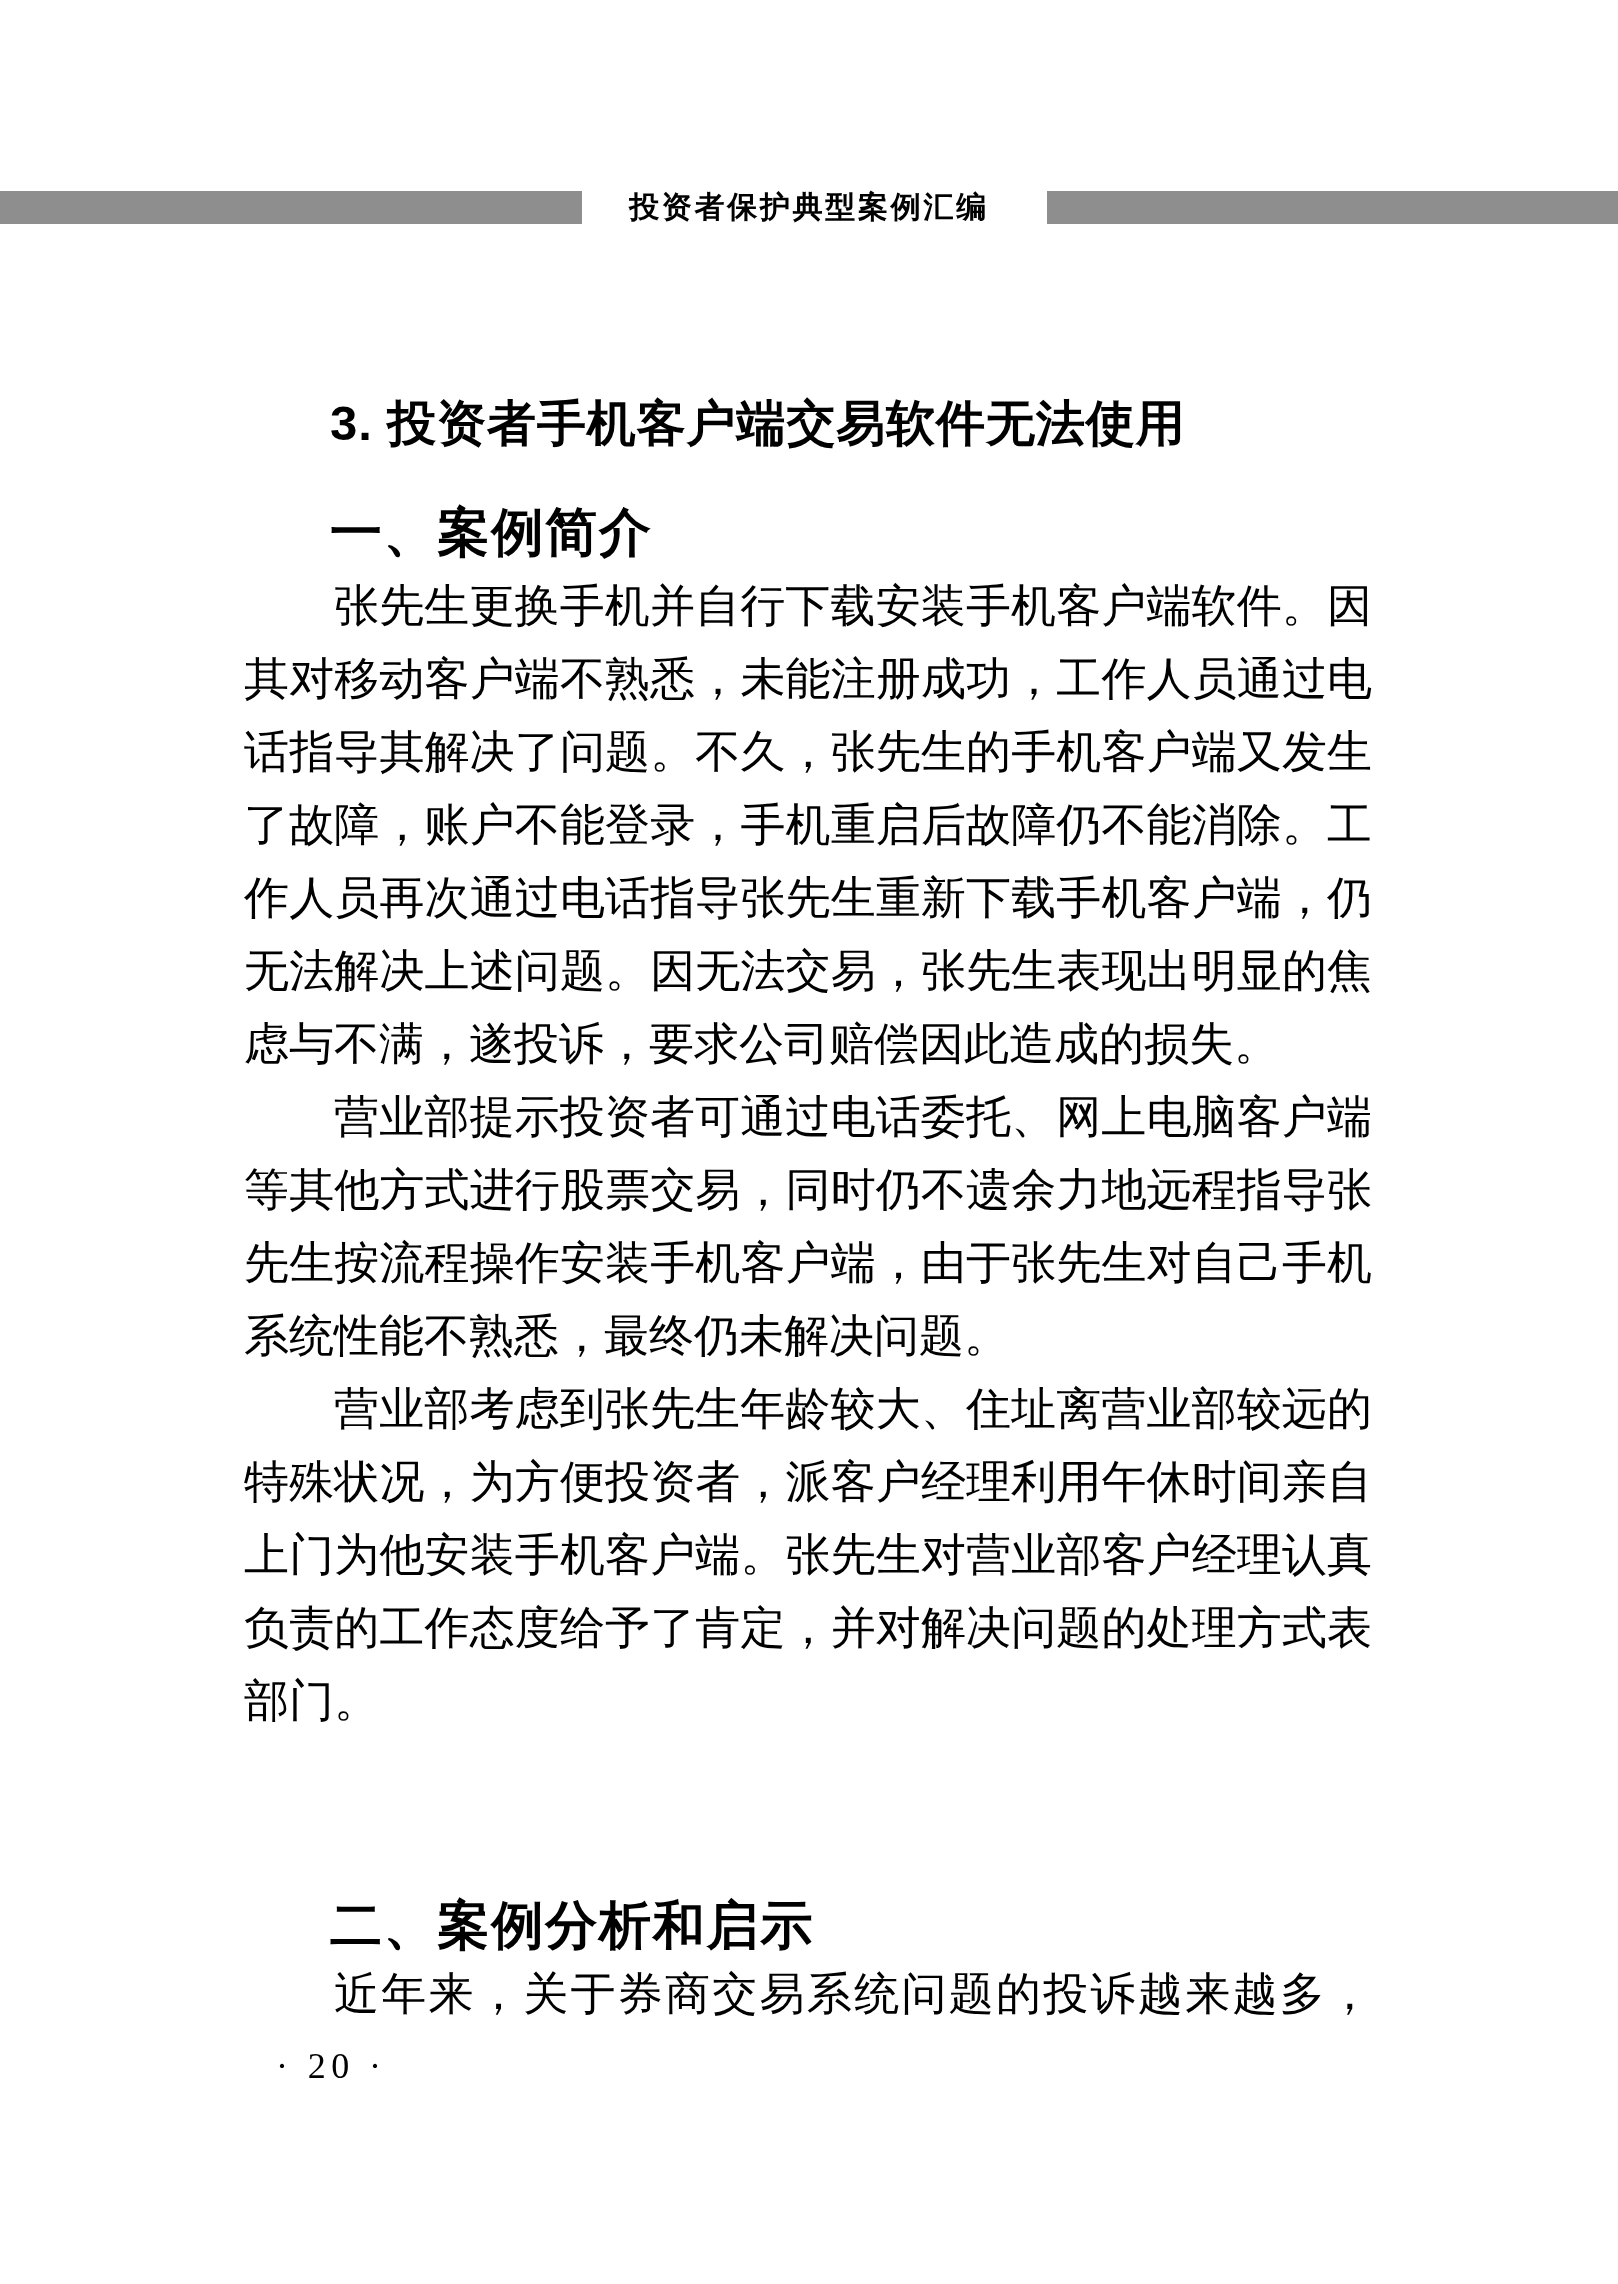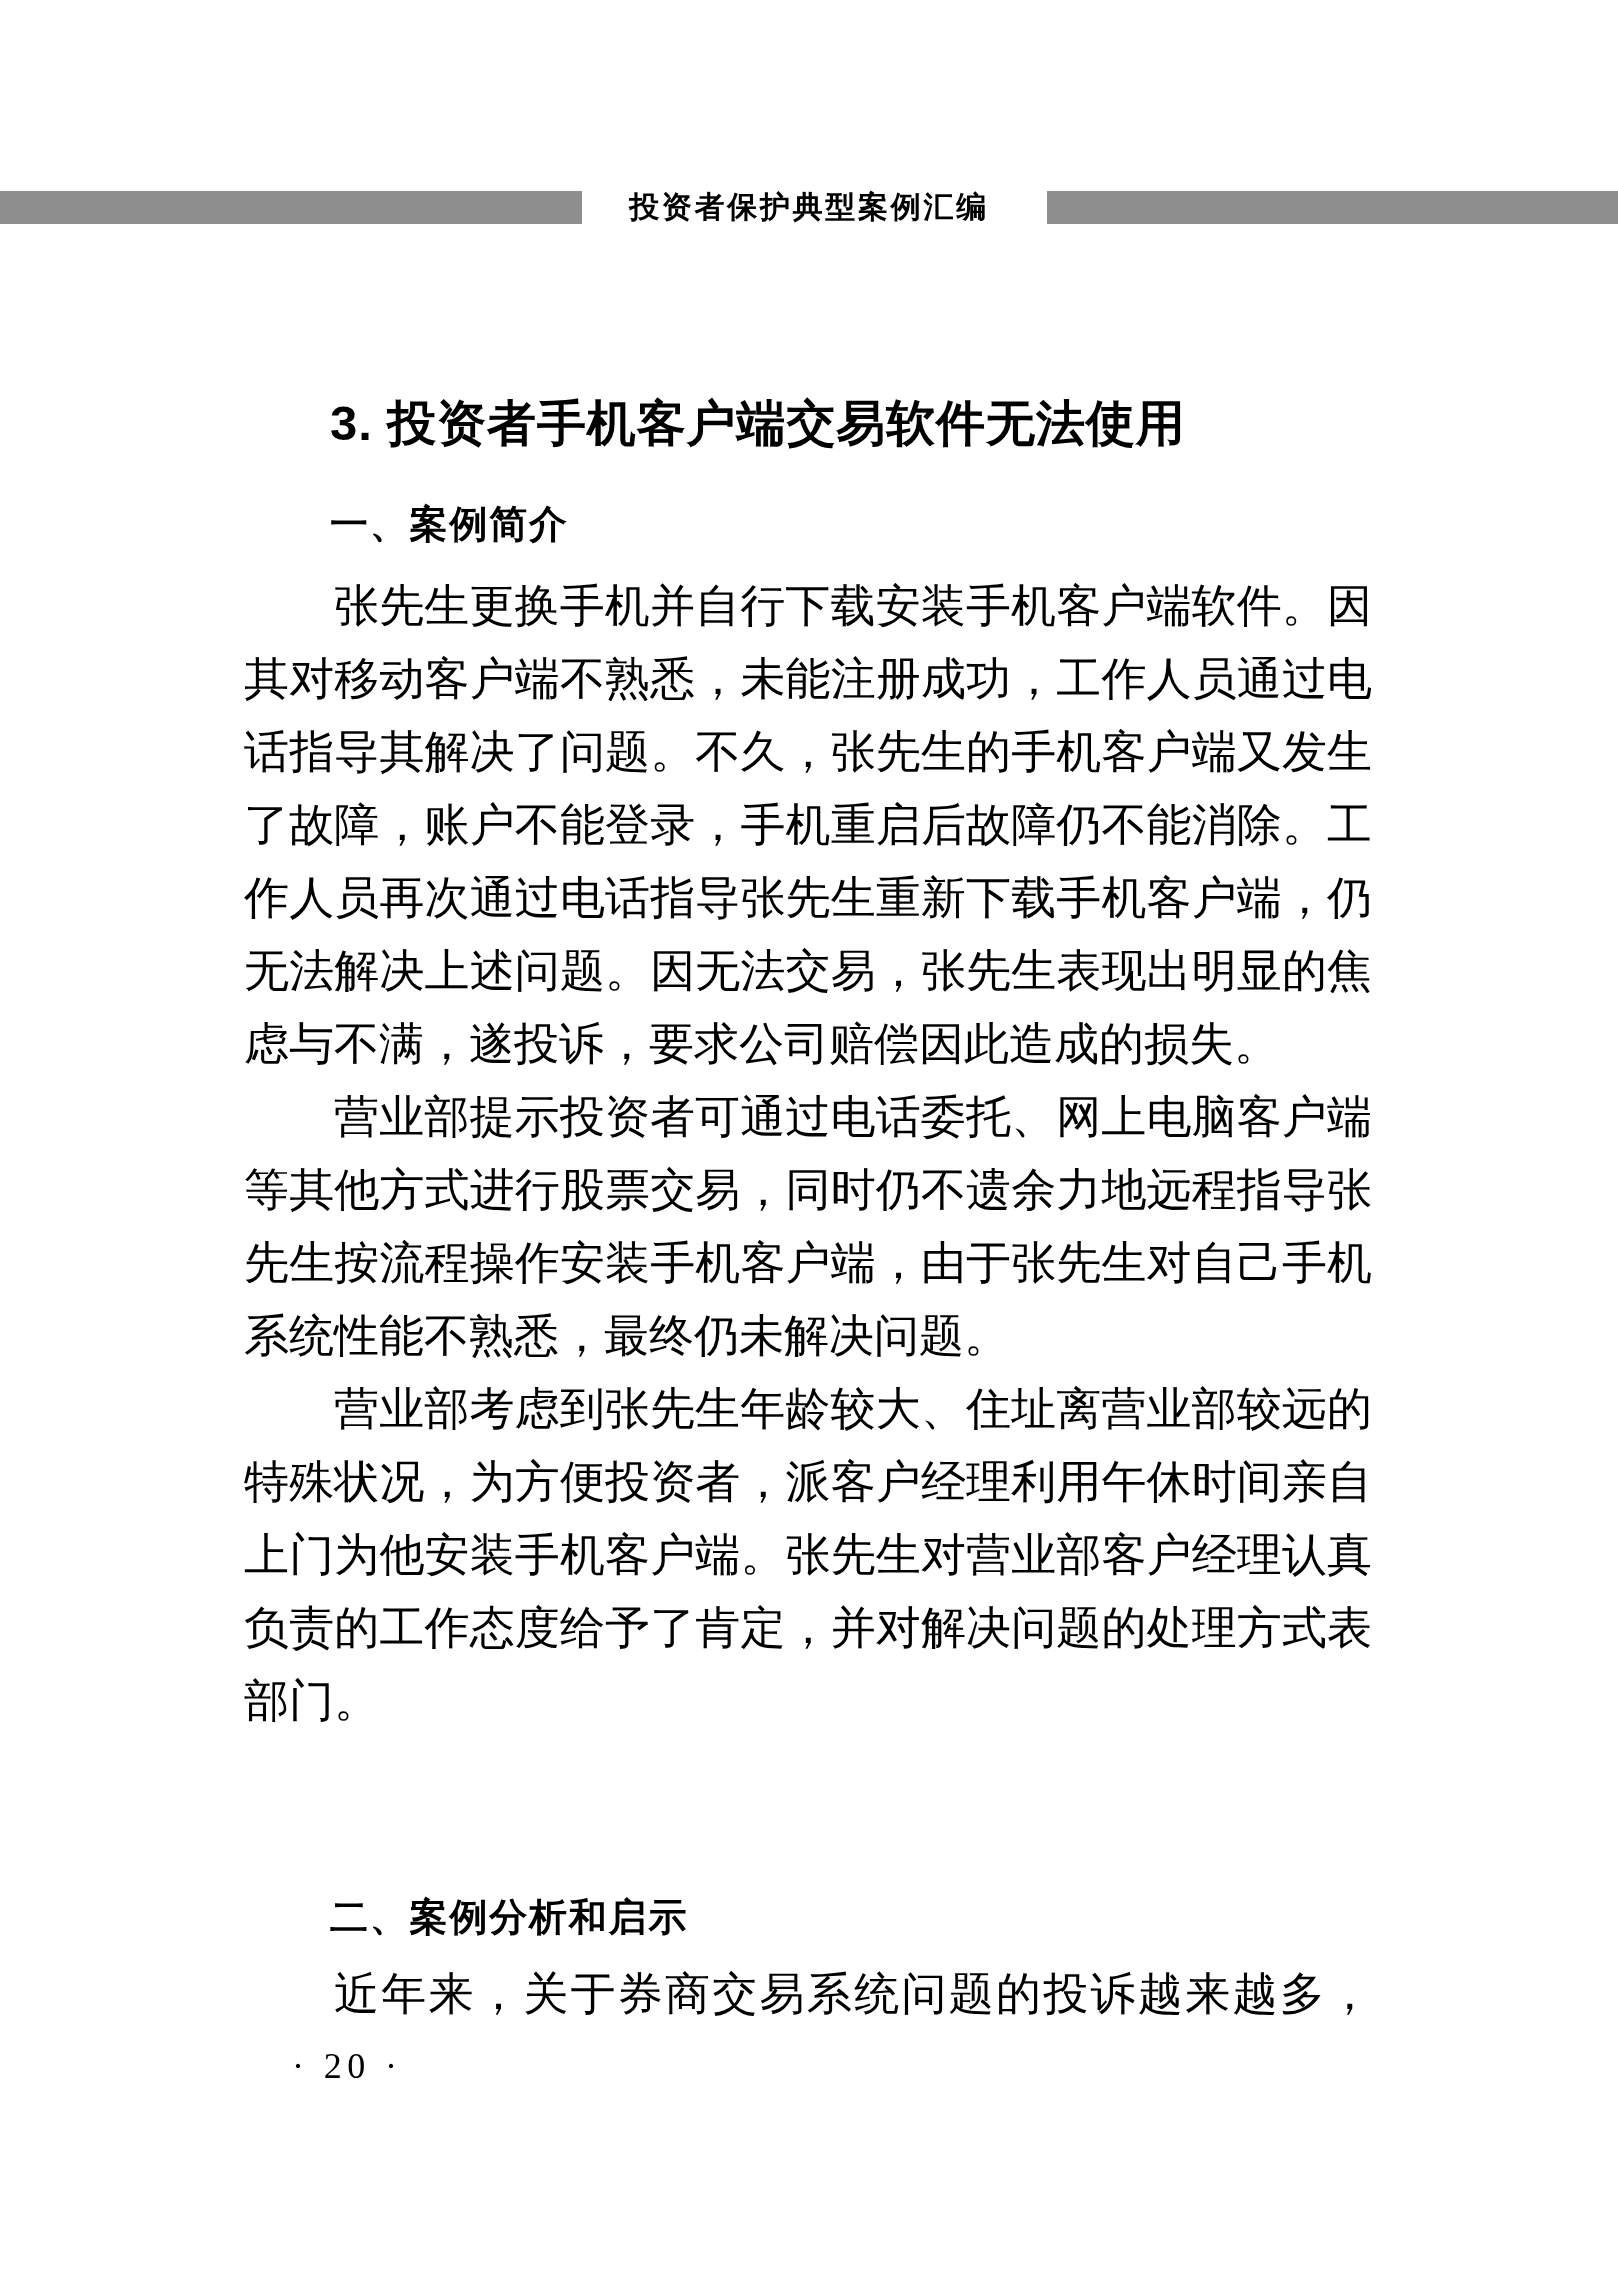--- a/index.html
+++ b/index.html
@@ -50,21 +50,21 @@
     font-size: 49px;
     line-height: 1.1;
     letter-spacing: 0.9px;
     white-space: nowrap;
   }
   .sec-heading {
     position: absolute;
     left: 330px;
     font-family: "Liberation Sans", sans-serif;
     font-weight: bold;
-    font-size: 38px;
+    font-size: 52px;
     line-height: 1.1;
     letter-spacing: 1.8px;
     white-space: nowrap;
   }
   #heading-1 { top: 504px; }
   #heading-2 { top: 1897px; }
 
   
   .body-flow {
     position: absolute;
@@ -89,21 +89,21 @@
     text-align: justify;
     text-align-last: justify;
   }
   .bodyline.indent {
     text-indent: 90px;
   }
 
   
   .page-number {
     position: absolute;
-    left: 292px;
+    left: 276px;
     top: 2046px;
     font-size: 36px;
     letter-spacing: 5.4px;
     line-height: 41px;
   }
 </style>
 </head>
 <body>
 
 <div class="page">

